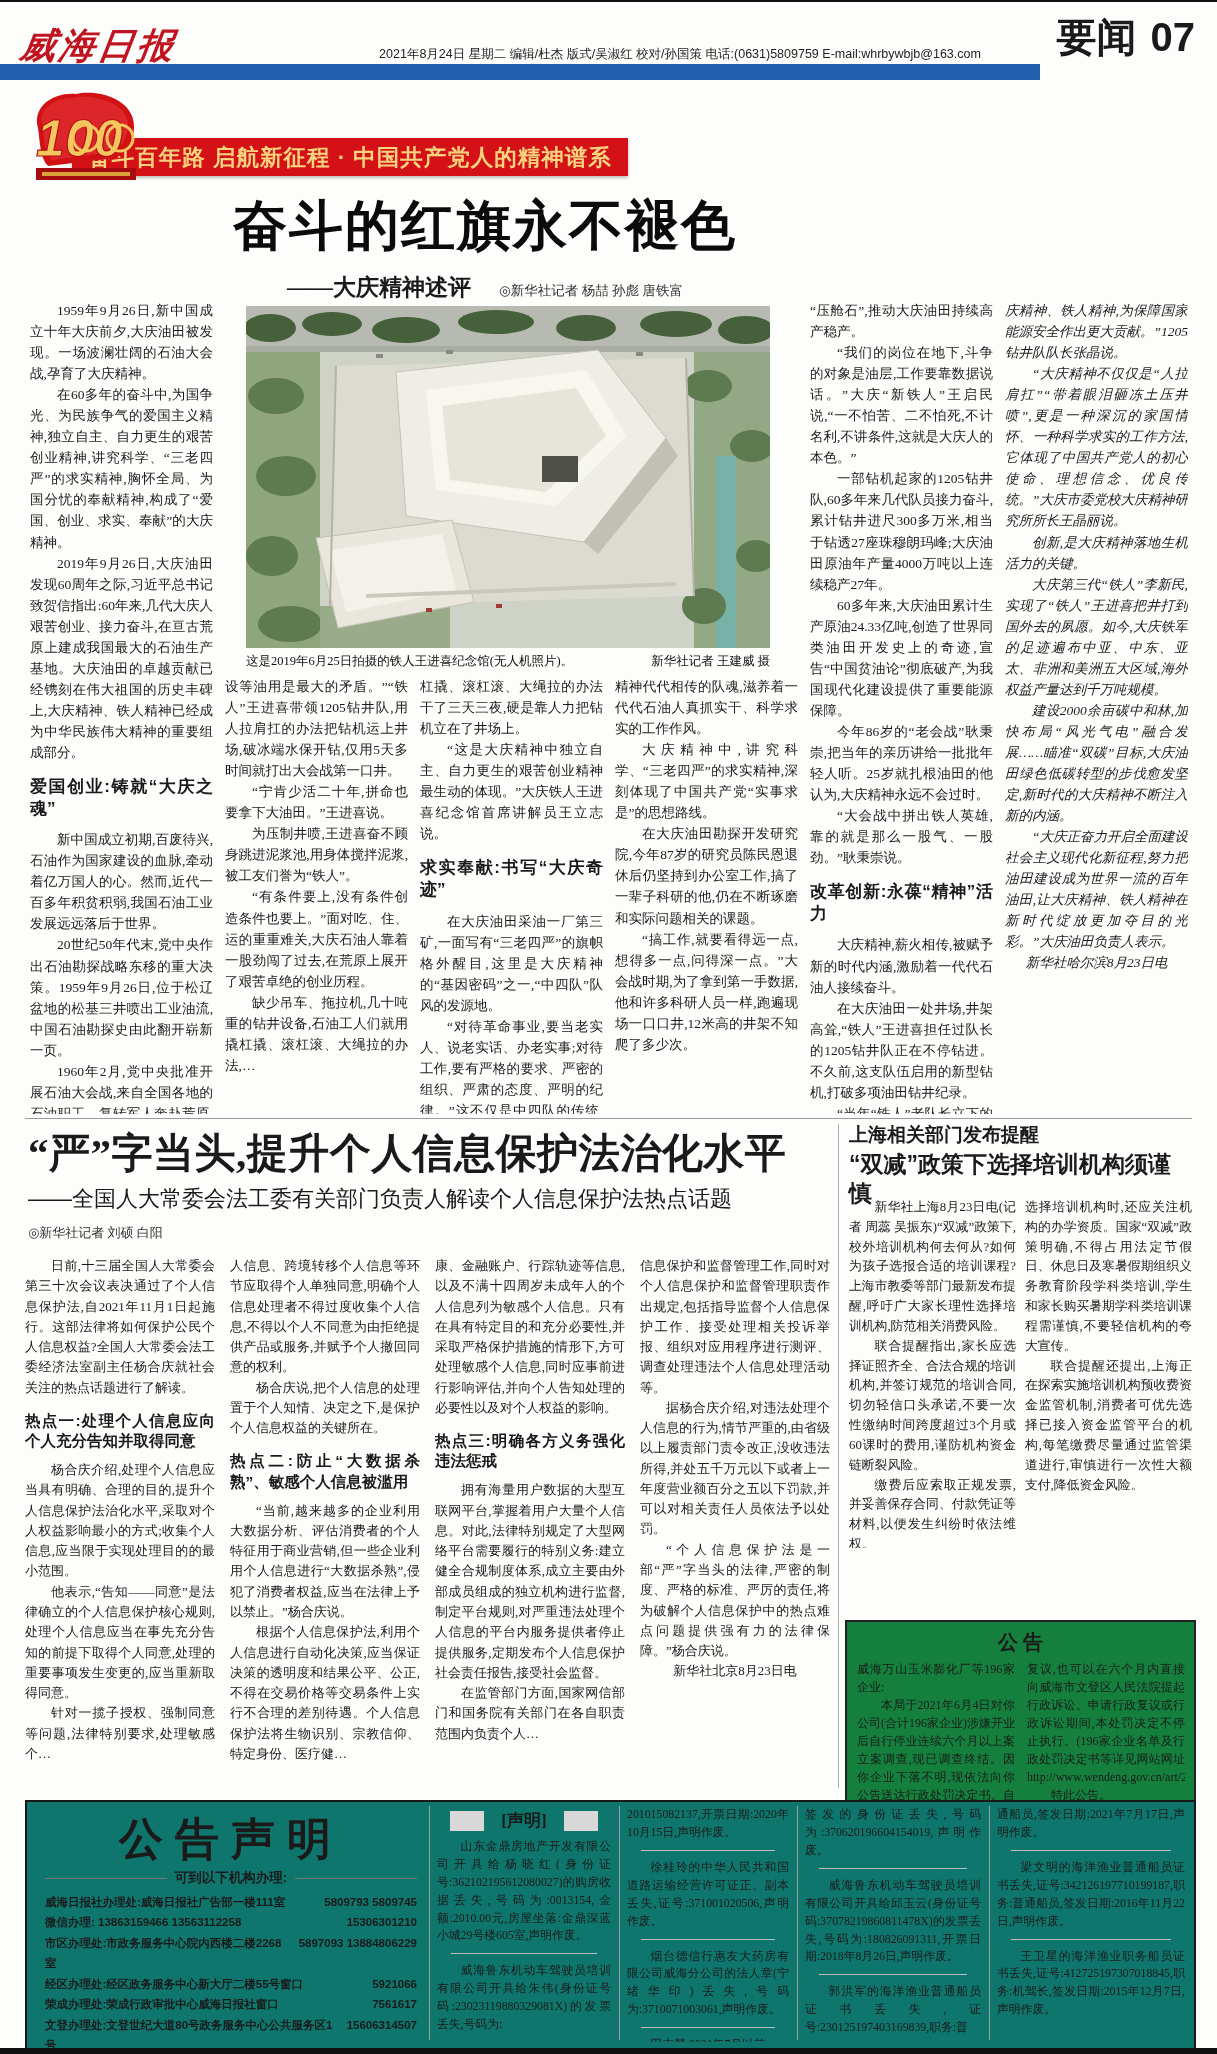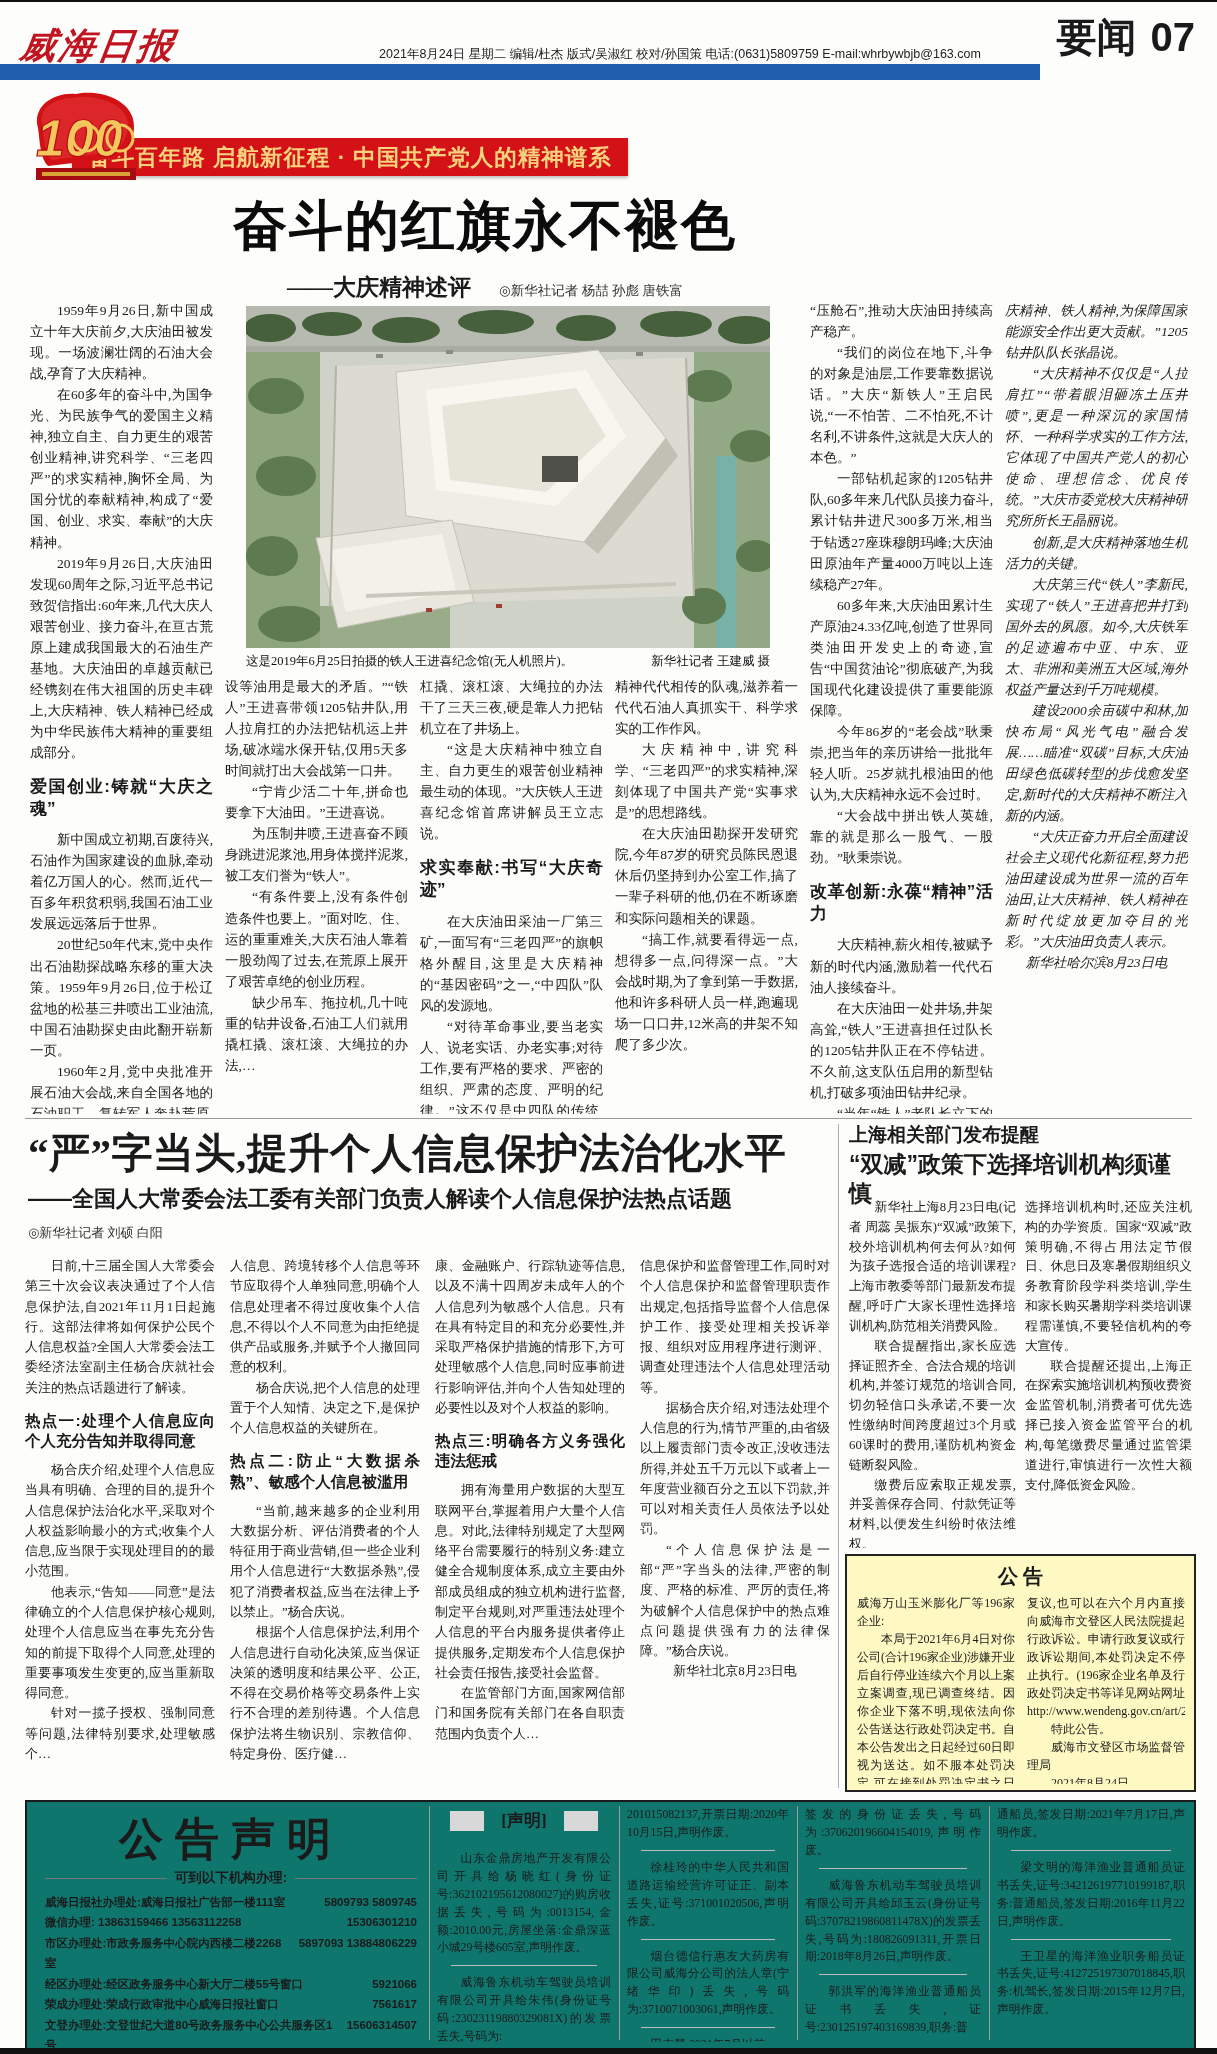--- a/index.html
+++ b/index.html
@@ -44,55 +44,55 @@
   #c6{left:1005px;top:300px;height:814px;font-style:italic;}
   .para{margin:0;text-indent:2em;}
   .para.cont{text-indent:0;}
   .para.end{text-align:center;text-indent:0;}
   .sub{font-family:"Liberation Sans",sans-serif;font-size:17px;font-weight:bold;margin:13px 0 9px;line-height:1.3;}
   
   .divider{left:25px;top:1118px;width:1167px;height:1px;background:#9a9a9a;}
   .vrule{left:838px;top:1124px;width:1px;height:664px;background:#adadad;}
   
   .h2{left:28px;top:1126px;width:808px;font-size:41px;font-weight:bold;letter-spacing:0.5px;white-space:nowrap;}
-  .h2sub{left:28px;top:1184px;width:808px;font-size:22px;font-weight:700;
+  .h2sub{left:28px;top:1184px;width:808px;font-size:22px;font-weight:400;
          font-family:"Liberation Sans",sans-serif;white-space:nowrap;}
   .h2byline{left:28px;top:1224px;font-size:13px;color:#333;}
   .lcol{position:absolute;width:190px;top:1256px;height:530px;font-size:13px;line-height:1.56;
         overflow:hidden;text-align:justify;}
   #l1{left:25px;} #l2{left:230px;} #l3{left:435px;} #l4{left:640px;}
   .lcol .sub{font-size:15.5px;}
   
   .kicker{left:849px;top:1122px;font-size:19px;font-weight:bold;font-family:"Liberation Sans",sans-serif;}
   .h3{left:849px;top:1150px;width:343px;font-size:23px;font-weight:bold;
       font-family:"Liberation Sans",sans-serif;line-height:1.25;}
   .scol{position:absolute;width:167px;top:1198px;height:350px;font-size:12.8px;line-height:1.55;
         overflow:hidden;text-align:justify;}
   #s1{left:849px;} #s2{left:1025px;}
   
-  .gg-box{left:845px;top:1554px;width:347px;height:234px;border:2px solid #222;background:#fef9c3;}
+  .gg-box{left:845px;top:1620px;width:347px;height:234px;border:2px solid #222;background:#15803d;}
   .gg-title{text-align:center;font-size:20px;font-weight:bold;margin-top:7px;}
   .ggcol{position:absolute;top:38px;width:158px;height:190px;font-size:12px;line-height:1.5;
          overflow:hidden;text-align:justify;}
   #g1{left:10px;} #g2{left:180px;}
   
   .bot{left:25px;top:1800px;width:1167px;height:246px;border:2px solid #1a1a1a;background:#0f766e;}
   .gs-block{position:absolute;left:8px;top:4px;width:392px;height:236px;}
   .gs-title{text-align:center;font-size:44px;font-weight:bold;letter-spacing:12px;margin-top:4px;}
   .gs-subrow{display:flex;align-items:center;gap:8px;margin:0 10px;}
   .gs-subrow .rule{flex:1;border-top:1px solid #777;}
   .gs-subtitle{font-size:13.5px;font-weight:bold;font-family:"Liberation Sans",sans-serif;}
   .gs-rows{margin:5px 10px 0;font-family:"Liberation Sans",sans-serif;font-size:11.5px;font-weight:bold;}
   .gs-row{display:flex;justify-content:space-between;gap:8px;line-height:1.78;}
   .gs-row .gr{white-space:nowrap;}
   .bsep{position:absolute;top:4px;height:234px;width:1px;background:#9c9c9c;}
   .decl-col{position:absolute;top:4px;height:236px;overflow:hidden;font-size:11.8px;line-height:1.52;
             text-align:justify;}
   #da{left:410px;width:174px;} #db{left:600px;width:162px;} #dc{left:778px;width:176px;} #dd{left:970px;width:188px;}
-  .decl-head{display:flex;align-items:center;justify-content:center;gap:17px;margin:2px 0 16px;
+  .decl-head{display:flex;align-items:center;justify-content:center;gap:17px;margin:2px 0 4px;
              font-size:17px;font-weight:bold;}
   .decl-head .shade{width:34px;height:20px;background:#d8d8d8;}
   .nsep{border-top:1px solid #bcbcbc;margin:8px 14px;}
   .botline{left:0;top:2048px;width:1217px;height:6px;background:#111;}
 </style>
 </head>
 <body>
 
 <div class="page">
 

